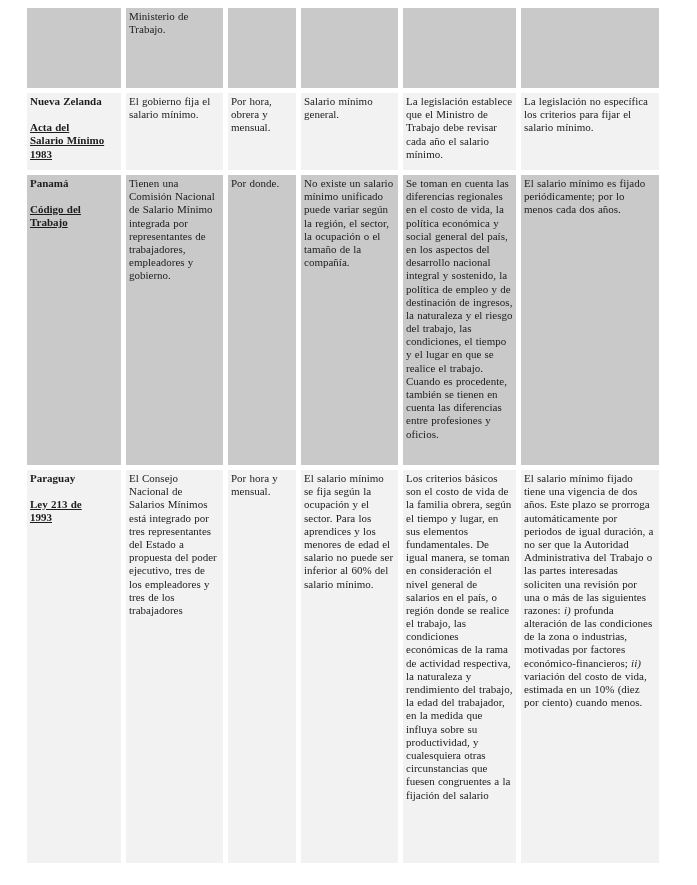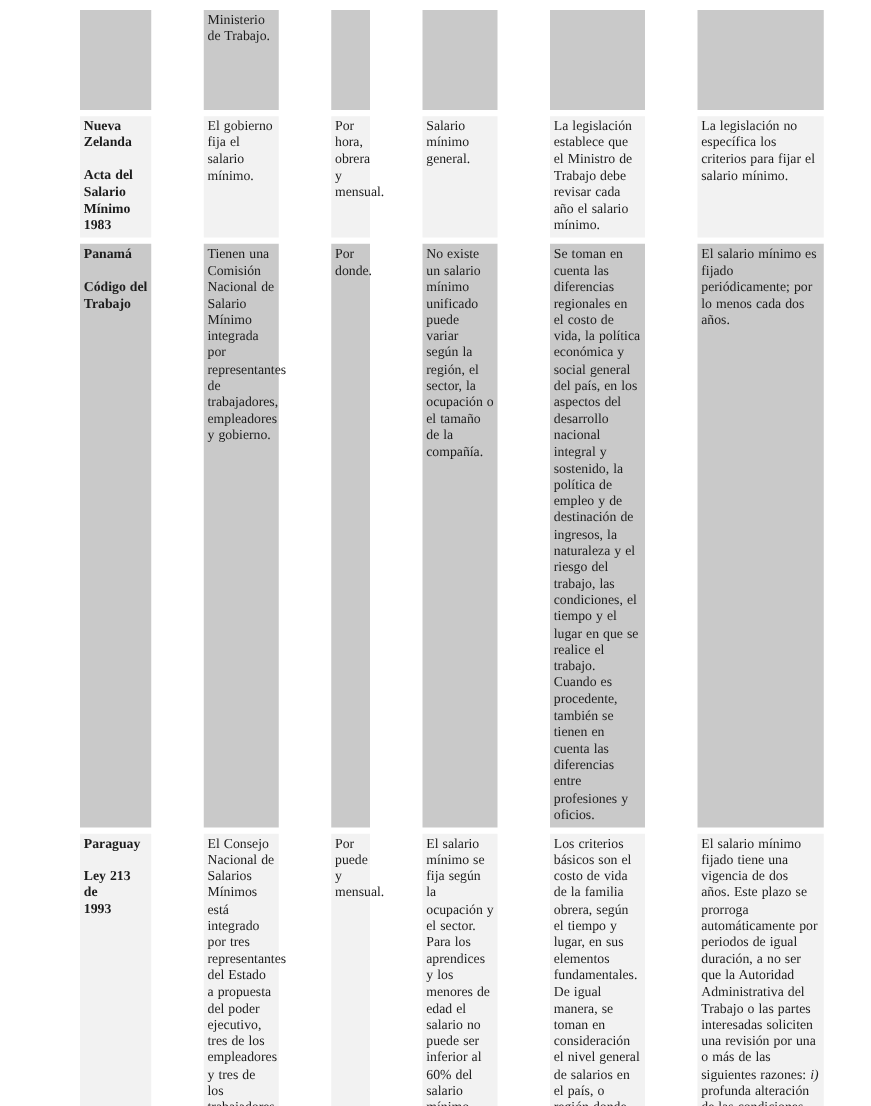--- a/index.html
+++ b/index.html
@@ -25,35 +25,35 @@
     gap: 5px;
     background: #ffffff;
   }
   .cell {
     box-sizing: border-box;
     background: #f2f2f2;
     padding: 2px 3px 3px 3px;
     font-size: 11px;
     line-height: 1.2;
     word-spacing: 0.5px;
-    margin-left: 37px;
   }
   .cell.shaded {
     background: #c9c9c9;
   }
   .r0 { min-height: 80px; }
   .r1 { min-height: 77px; }
   .r2 { min-height: 290px; }
   .r3 { min-height: 393px; }
   .country-name, .law-name {
     font-weight: bold;
     white-space: pre-line;
   }
   .law-name {
     margin-top: 13px;
+    text-decoration: underline;
   }
   .cell p {
     margin: 0;
   }
 </style>
 </head>
 <body>
 
 <div class="wage-table">
 
@@ -122,21 +122,21 @@
 
   <div class="cell r3">
     <div class="country-name">Paraguay</div>
     <div class="law-name">Ley 213 de
 1993</div>
   </div>
   <div class="cell r3">
     <p>El Consejo Nacional de Salarios Mínimos está integrado por tres representantes del Estado a propuesta del poder ejecutivo, tres de los empleadores y tres de los trabajadores</p>
   </div>
   <div class="cell r3">
-    <p>Por puede y mensual.</p>
+    <p>Por hora y mensual.</p>
   </div>
   <div class="cell r3">
     <p>El salario mínimo se fija según la ocupación y el sector. Para los aprendices y los menores de edad el salario no puede ser inferior al 60% del salario mínimo.</p>
   </div>
   <div class="cell r3">
     <p>Los criterios básicos son el costo de vida de la familia obrera, según el tiempo y lugar, en sus elementos fundamentales. De igual manera, se toman en consideración el nivel general de salarios en el país, o región donde se realice el trabajo, las condiciones económicas de la rama de actividad respectiva, la naturaleza y rendimiento del trabajo, la edad del trabajador, en la medida que influya sobre su productividad, y cualesquiera otras circunstancias que fuesen congruentes a la fijación del salario</p>
   </div>
   <div class="cell r3">
     <p><span>El salario mínimo fijado tiene una vigencia de dos años. Este plazo se prorroga automáticamente por periodos de igual duración, a no ser que la Autoridad Administrativa del Trabajo o las partes interesadas soliciten una revisión por una o más de las siguientes razones: </span><span style="font-style: italic;">i)</span><span> profunda alteración de las condiciones de la zona o industrias, motivadas por factores económico-financieros; </span><span style="font-style: italic;">ii)</span><span> variación del costo de vida, estimada en un 10% (diez por ciento) cuando menos.</span></p>
   </div>

